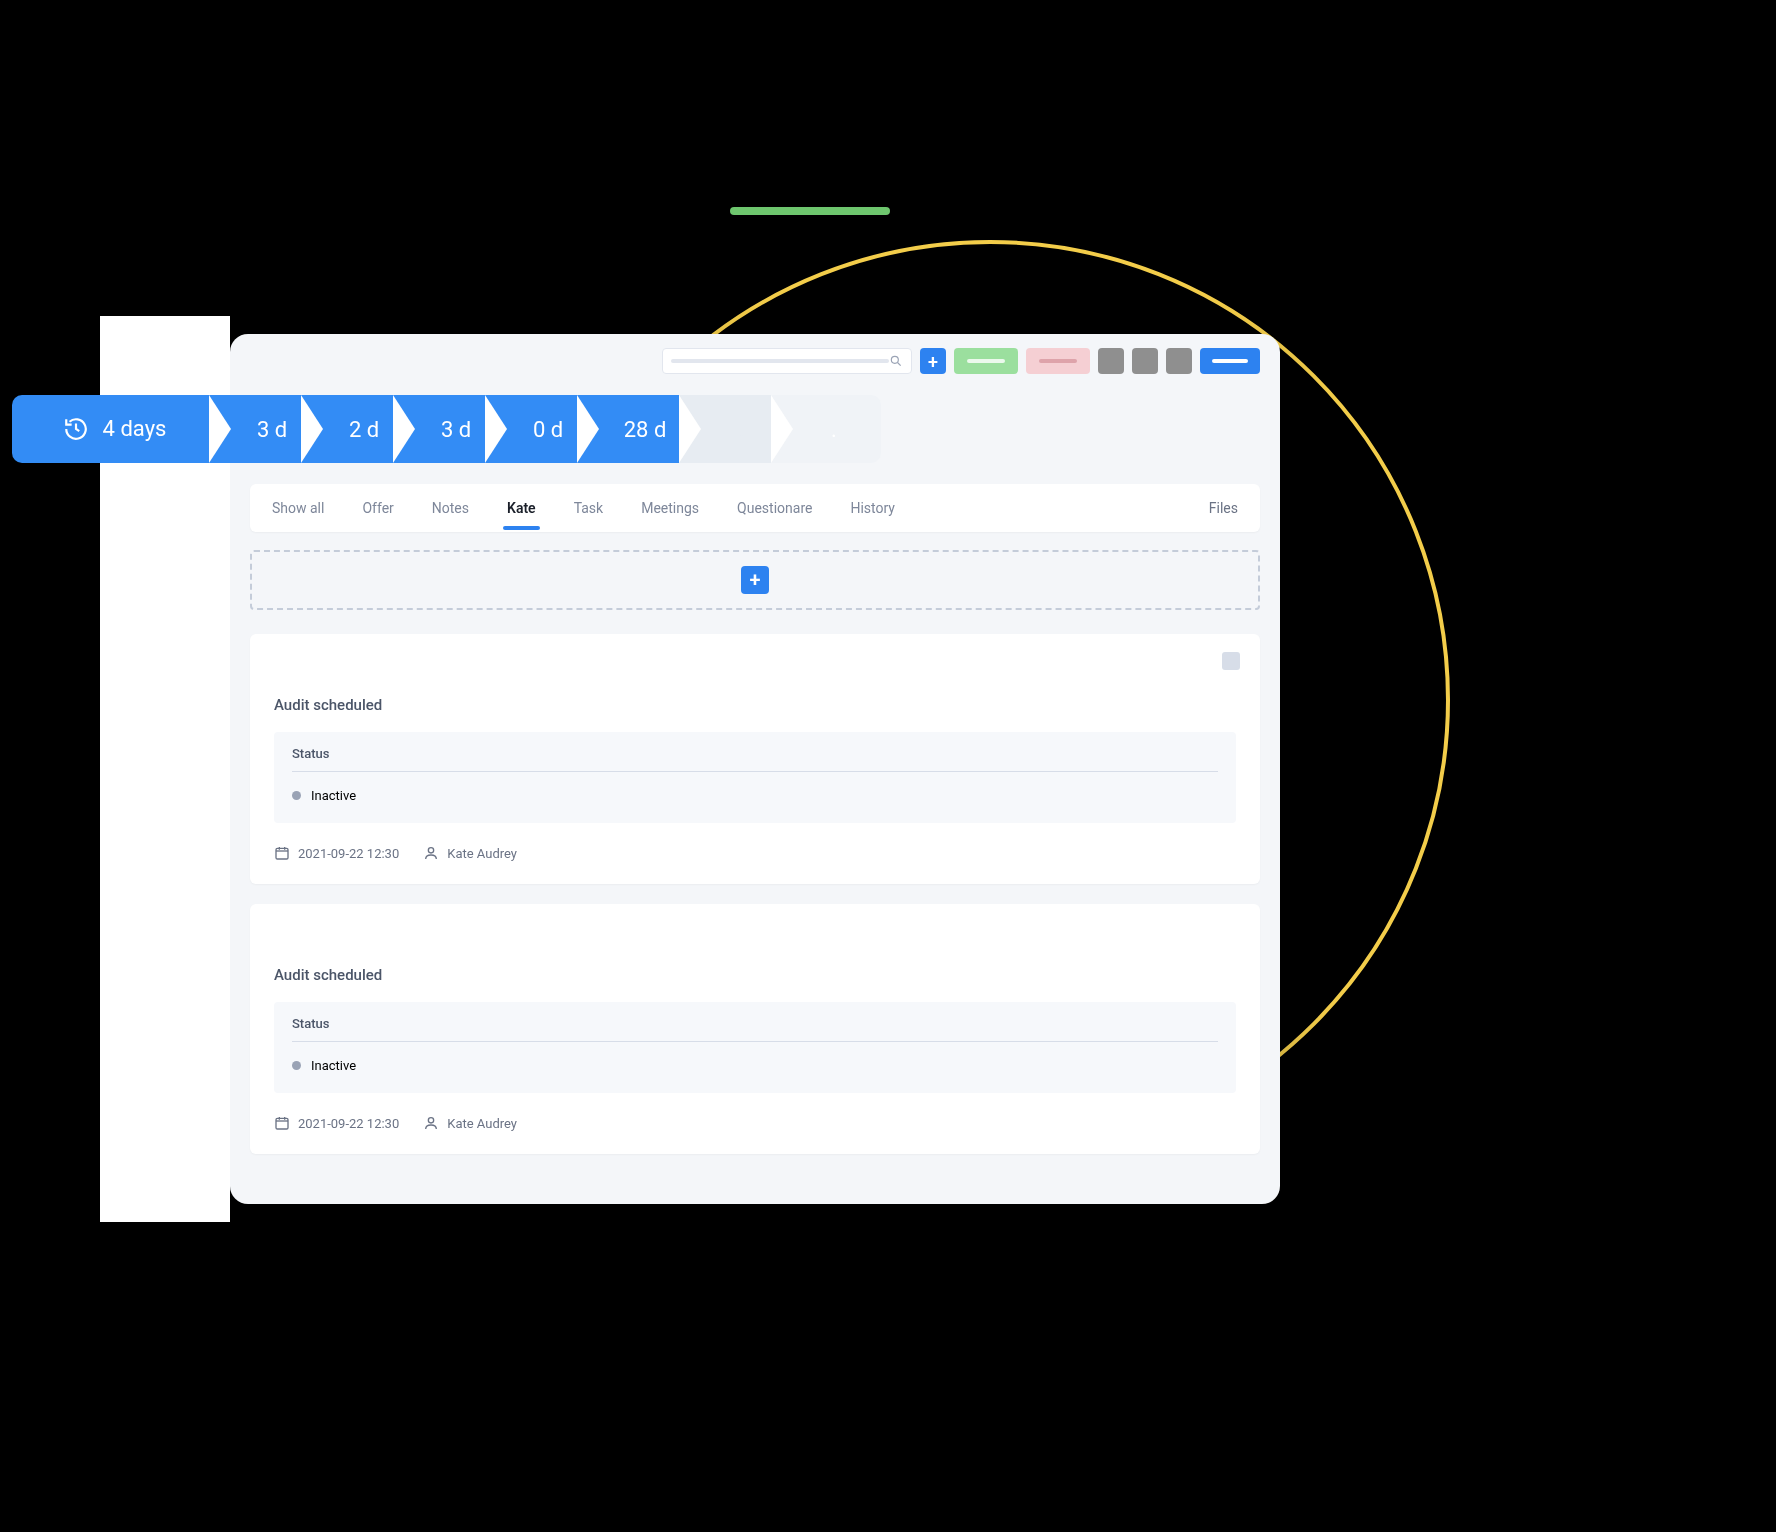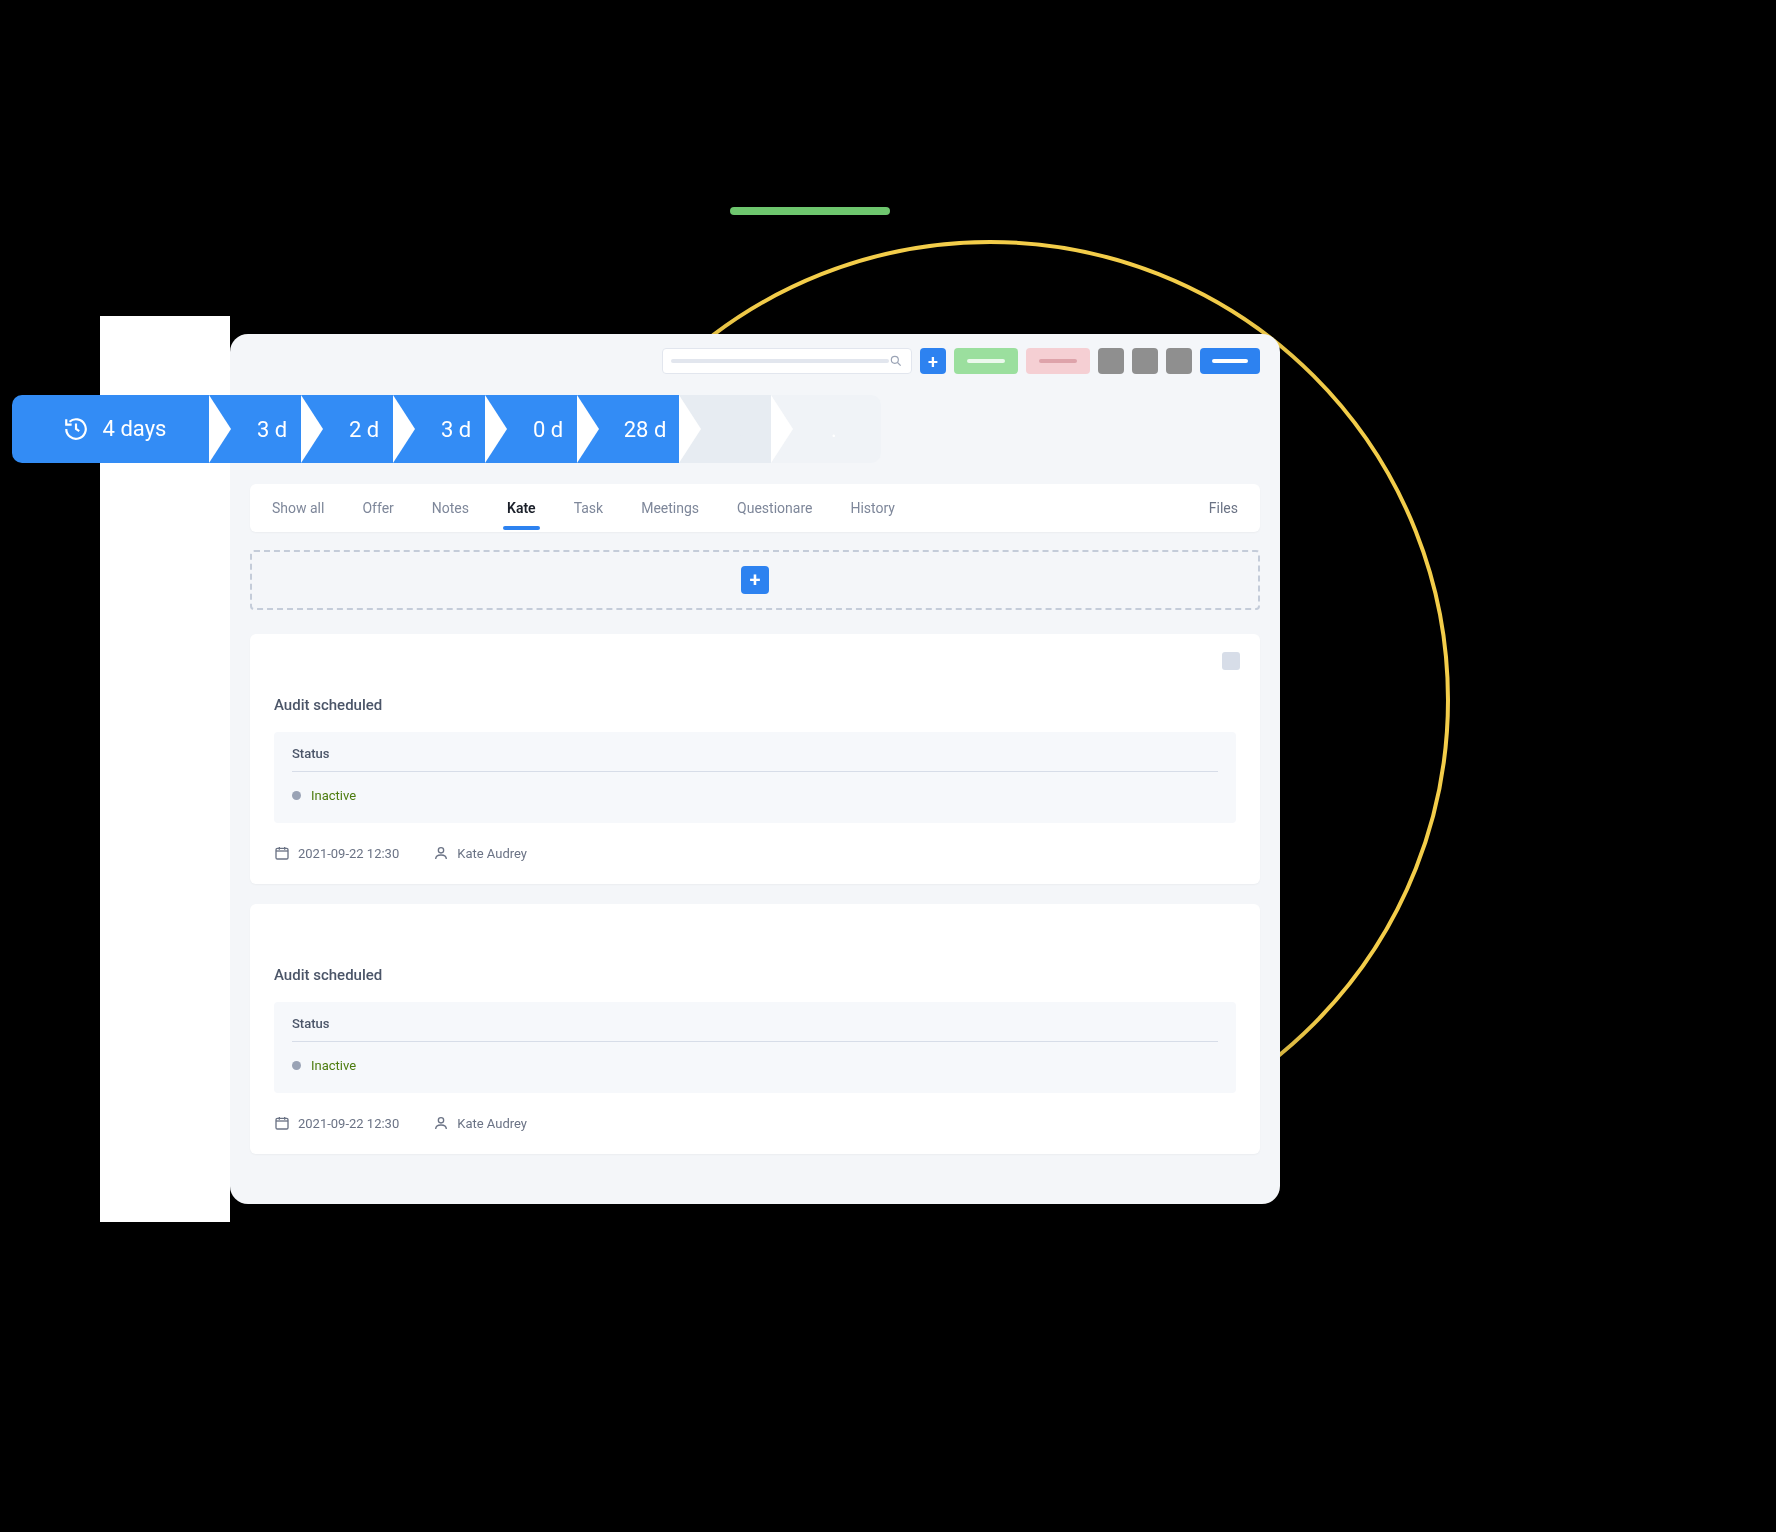--- a/index.html
+++ b/index.html
@@ -216,23 +216,23 @@
   .card.c2{ top:570px; height:250px;}
   .card-title{ font-size:15px; color:#4b5568; font-weight:500; margin-bottom:18px;margin-top:40px;}
   .card-menu{ position:absolute; top:18px; right:20px; width:18px;height:18px;background:#d7dde8;border-radius:3px;}
   .status-box{
     background:#f6f8fb;
     border-radius:4px;
     padding:14px 18px 20px 18px;
     margin-bottom:22px;
   }
   .status-label{ font-size:13px; color:#4b5568; font-weight:500; padding-bottom:10px; border-bottom:1px solid #d7dde8; margin-bottom:16px;}
-  .status-row{ display:flex;align-items:center; gap:10px; font-size:13px; color:#4d7c0f;}
+  .status-row{ display:flex;align-items:center; gap:10px; font-size:13px; color:#000000;}
   .dot{ width:9px;height:9px;border-radius:50%;background:#9aa3b5;}
-  .meta{ display:flex; gap:34px; font-size:13px; color:#6b7385; align-items:center;}
+  .meta{ display:flex; gap:24px; font-size:13px; color:#6b7385; align-items:center;}
   .meta .m{ display:flex; gap:8px; align-items:center;}
   .ico{ width:16px;height:16px; color:#6b7385;}
 
 </style>
 </head>
 <body>
 
 <div class="deco-circle"></div>
 <div class="deco-accent"></div>
 <div class="left-col"></div>

